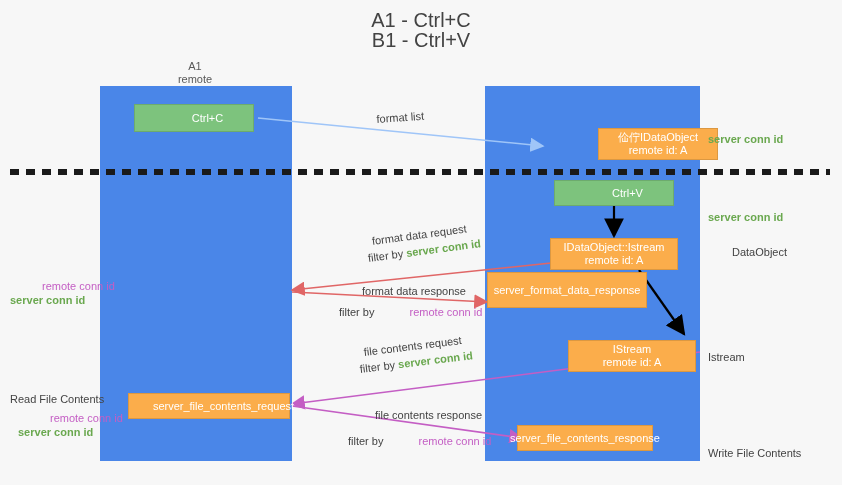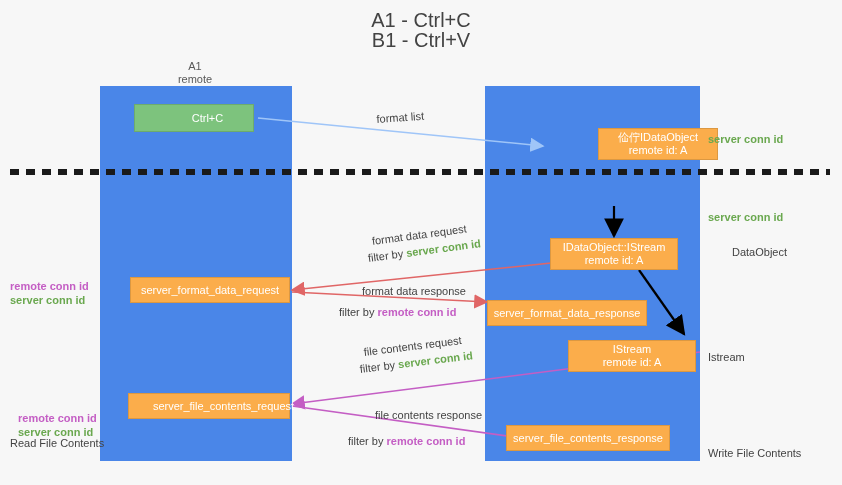--- a/index.html
+++ b/index.html
@@ -33,21 +33,21 @@
     border:1px solid rgba(0,0,0,0.12);
   }
   .box.orange{background:#fbad4b;}
   .box.green{background:#7dc37d;padding-left:27px;}
 
   .sidelabel{
     position:absolute;font-size:11px;line-height:14px;color:#434343;
     white-space:nowrap;
   }
   .green-txt{color:#6aa84f;font-weight:bold;}
-  .purple-txt{color:#c45ec4;font-weight:bold;}
+  .purple-txt{color:#c45ec4;font-weight:normal;margin-left:32px;}
 
   .arrow-label{
     position:absolute;font-size:11px;line-height:14px;color:#434343;
     white-space:nowrap;
   }
   .rot-a{transform:rotate(-7.5deg);transform-origin:left top;}
   .rot-b{transform:rotate(-7deg);transform-origin:left top;}
   .rot-c{transform:rotate(-4deg);transform-origin:left top;}
 </style>
 </head>
@@ -101,49 +101,49 @@
     <line x1="292" y1="406" x2="522" y2="438" stroke="#c45ec4" stroke-width="1.6" marker-end="url(#ah-mag)"></line>
   </svg>
 
   <div class="box green" style="left:134px;top:104px;width:120px;height:28px;">Ctrl+C</div>
 
   <div class="box orange" style="left:553px;top:128px;width:120px;height:32px;flex-direction:column;margin-left:45px;">
     <span>佡佇IDataObject</span>
     <span>remote id: A</span>
   </div>
 
+  <div class="box green" style="left:554px;top:180px;width:120px;height:26px;">Ctrl+V</div>
 
   <div class="box orange" style="left:550px;top:238px;width:128px;height:32px;flex-direction:column;">
-    <span>IDataObject::IStream</span>
+    <span>IDataObject::Istream</span>
     <span>remote id: A</span>
   </div>
 
-  <div class="box orange" style="left:130px;top:277px;width:160px;height:26px;">server_format_data_request</div>
 
-  <div class="box orange" style="left:487px;top:300px;width:160px;height:26px;">server_format_data_response</div>
+  <div class="box orange" style="left:487px;top:272px;width:160px;height:36px;">server_format_data_response</div>
 
   <div class="box orange" style="left:568px;top:340px;width:128px;height:32px;flex-direction:column;">
     <span>IStream</span>
     <span>remote id: A</span>
   </div>
 
   <div class="box orange" style="left:128px;top:393px;width:162px;height:26px;padding-left:29px;">server_file_contents_request</div>
 
-  <div class="box orange" style="left:506px;top:425px;width:164px;height:26px;">server_file_contents_response</div>
+  <div class="box orange" style="left:517px;top:425px;width:136px;height:26px;">server_file_contents_response</div>
 
   <div class="sidelabel green-txt" style="left:708px;top:132px;">server conn id</div>
   <div class="sidelabel green-txt" style="left:708px;top:210px;">server conn id</div>
   <div class="sidelabel" style="left:708px;top:245px;padding-left:24px;">DataObject</div>
   <div class="sidelabel" style="left:708px;top:350px;">Istream</div>
   <div class="sidelabel" style="left:708px;top:446px;">Write File Contents</div>
 
   <div class="sidelabel purple-txt" style="left:10px;top:279px;">remote conn id</div>
   <div class="sidelabel green-txt" style="left:10px;top:293px;">server conn id</div>
 
-  <div class="sidelabel" style="left:10px;top:392px;margin-top:44px;">Read File Contents</div>
+  <div class="sidelabel" style="left:10px;top:392px;">Read File Contents</div>
   <div class="sidelabel purple-txt" style="left:18px;top:411px;">remote conn id</div>
   <div class="sidelabel green-txt" style="left:18px;top:425px;">server conn id</div>
 
   <div class="arrow-label rot-c" style="left:376px;top:112px;">format list</div>
 
   <div class="arrow-label rot-a" style="left:371px;top:234px;">format data request</div>
   <div class="arrow-label rot-a" style="left:367px;top:251px;">
     <span>filter by</span>
     <span class="green-txt">server conn id</span>
   </div>

